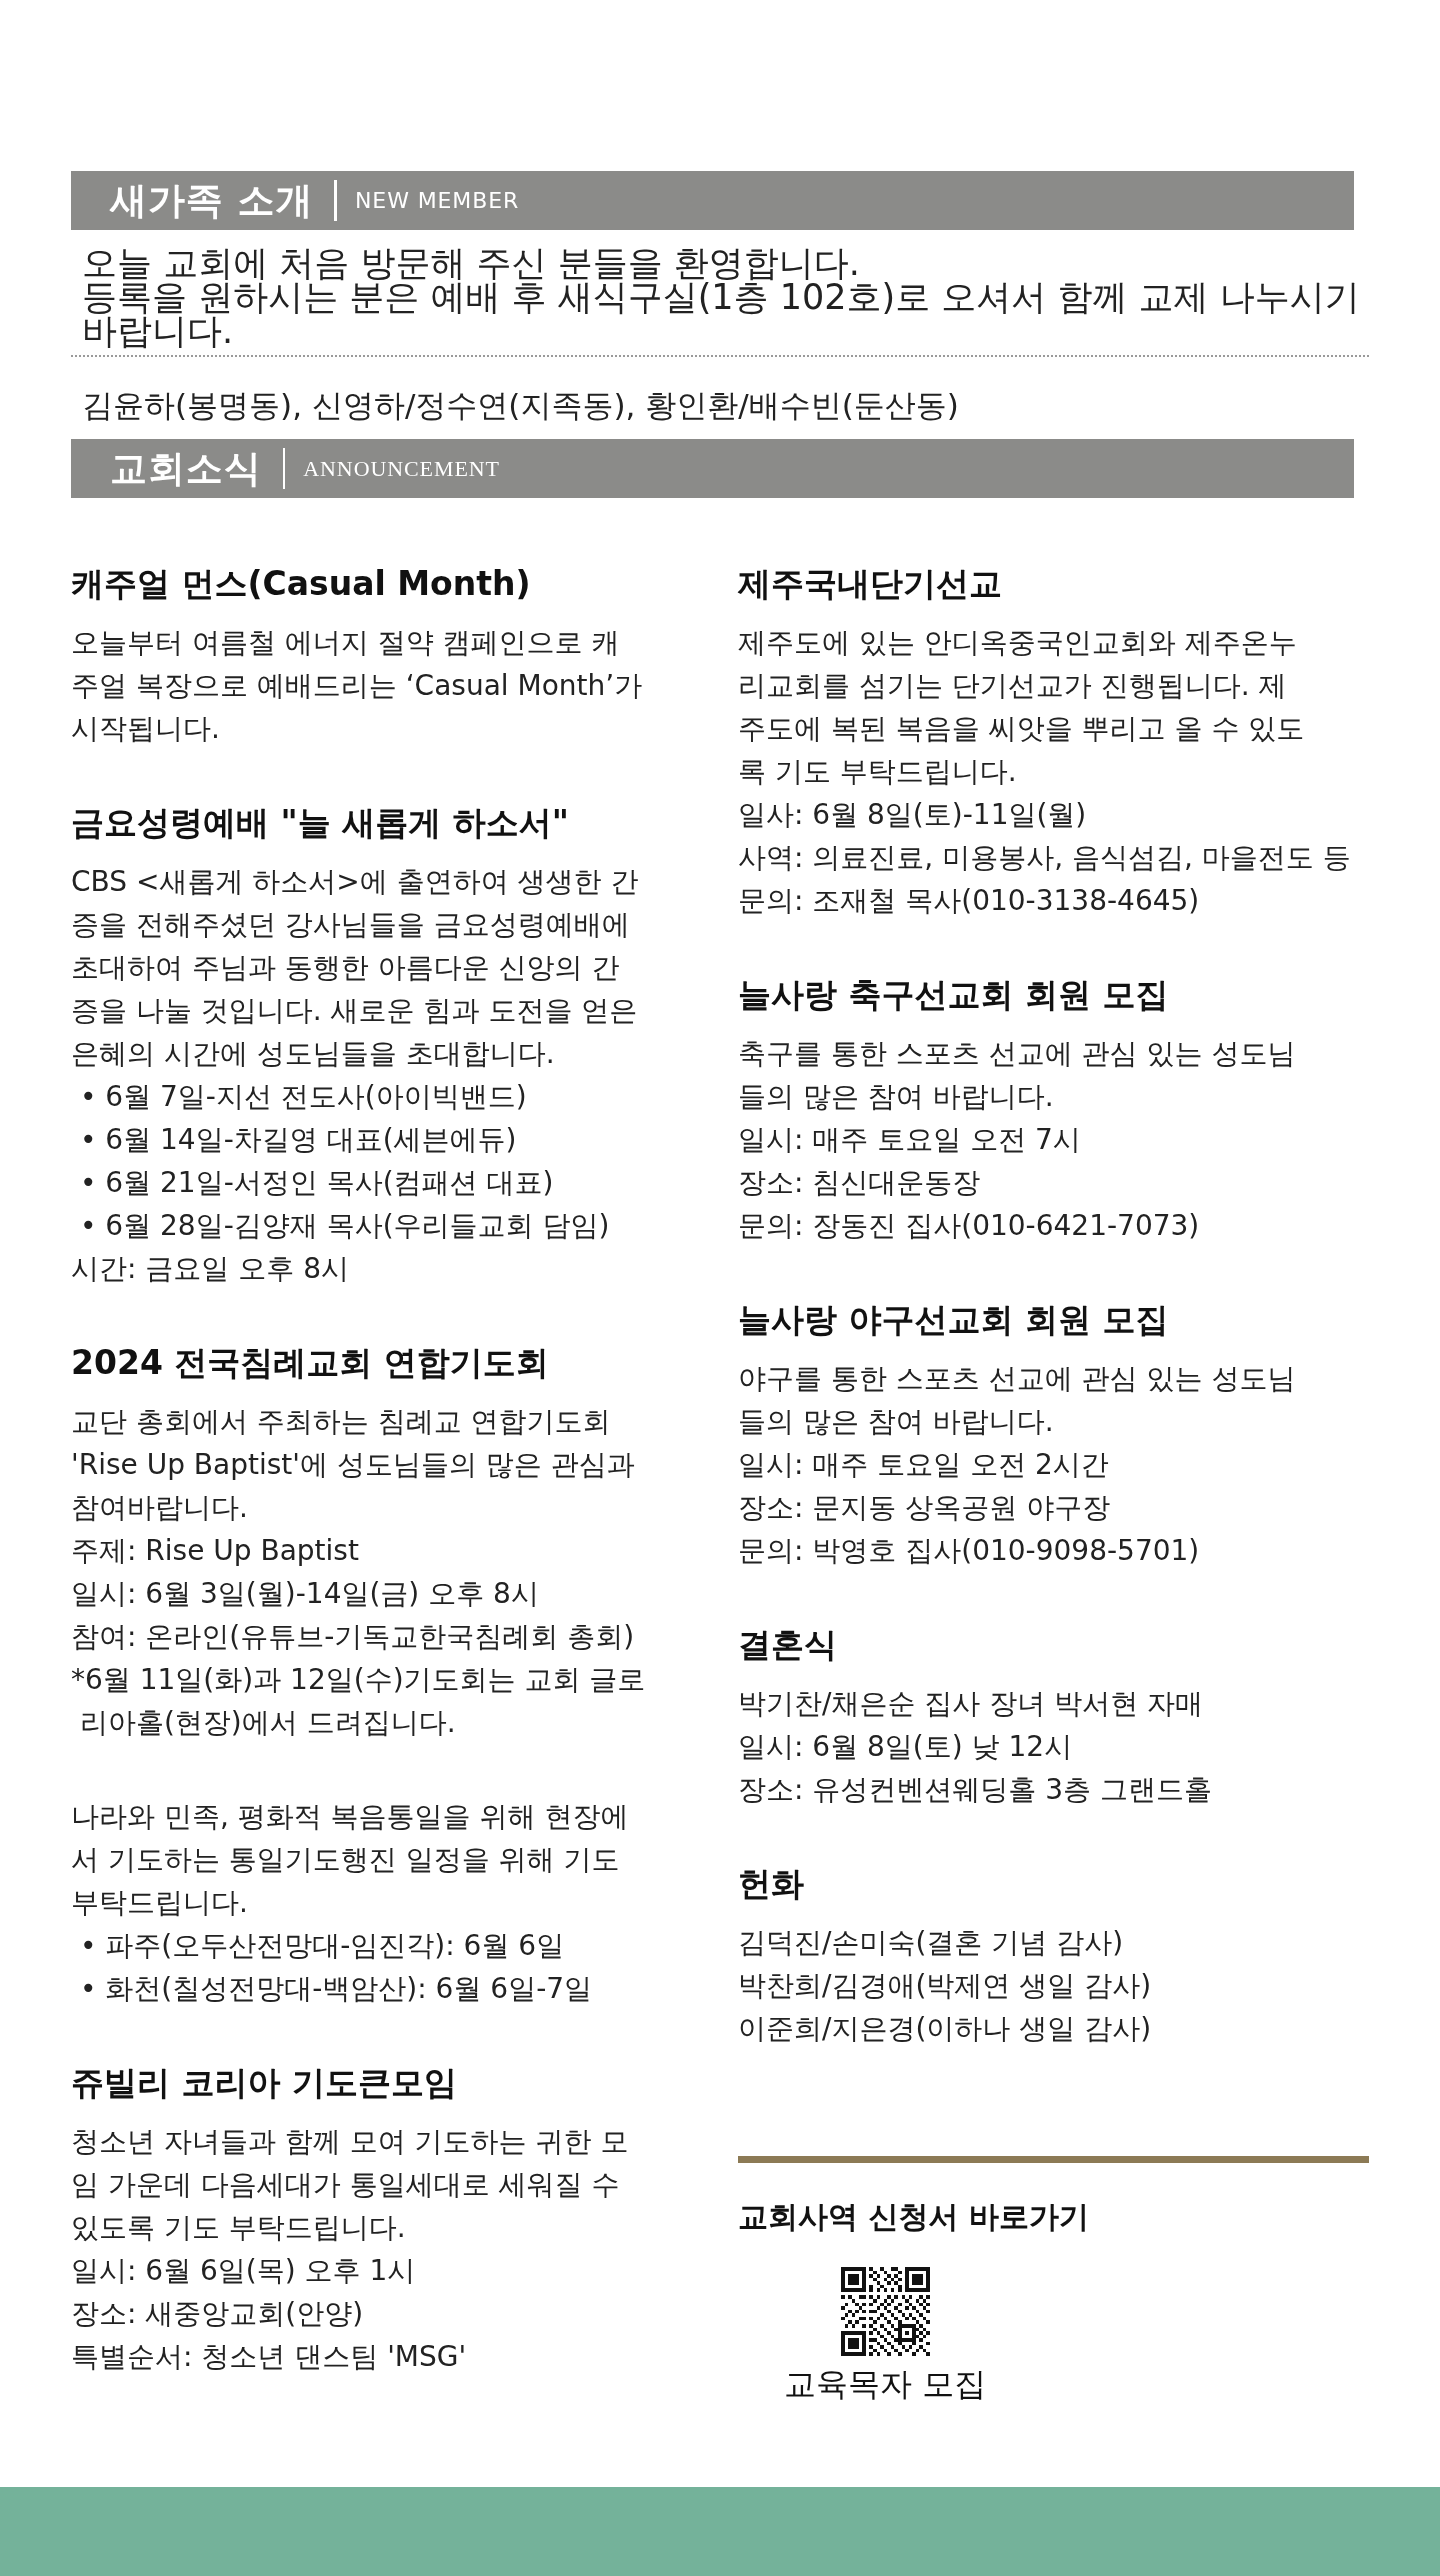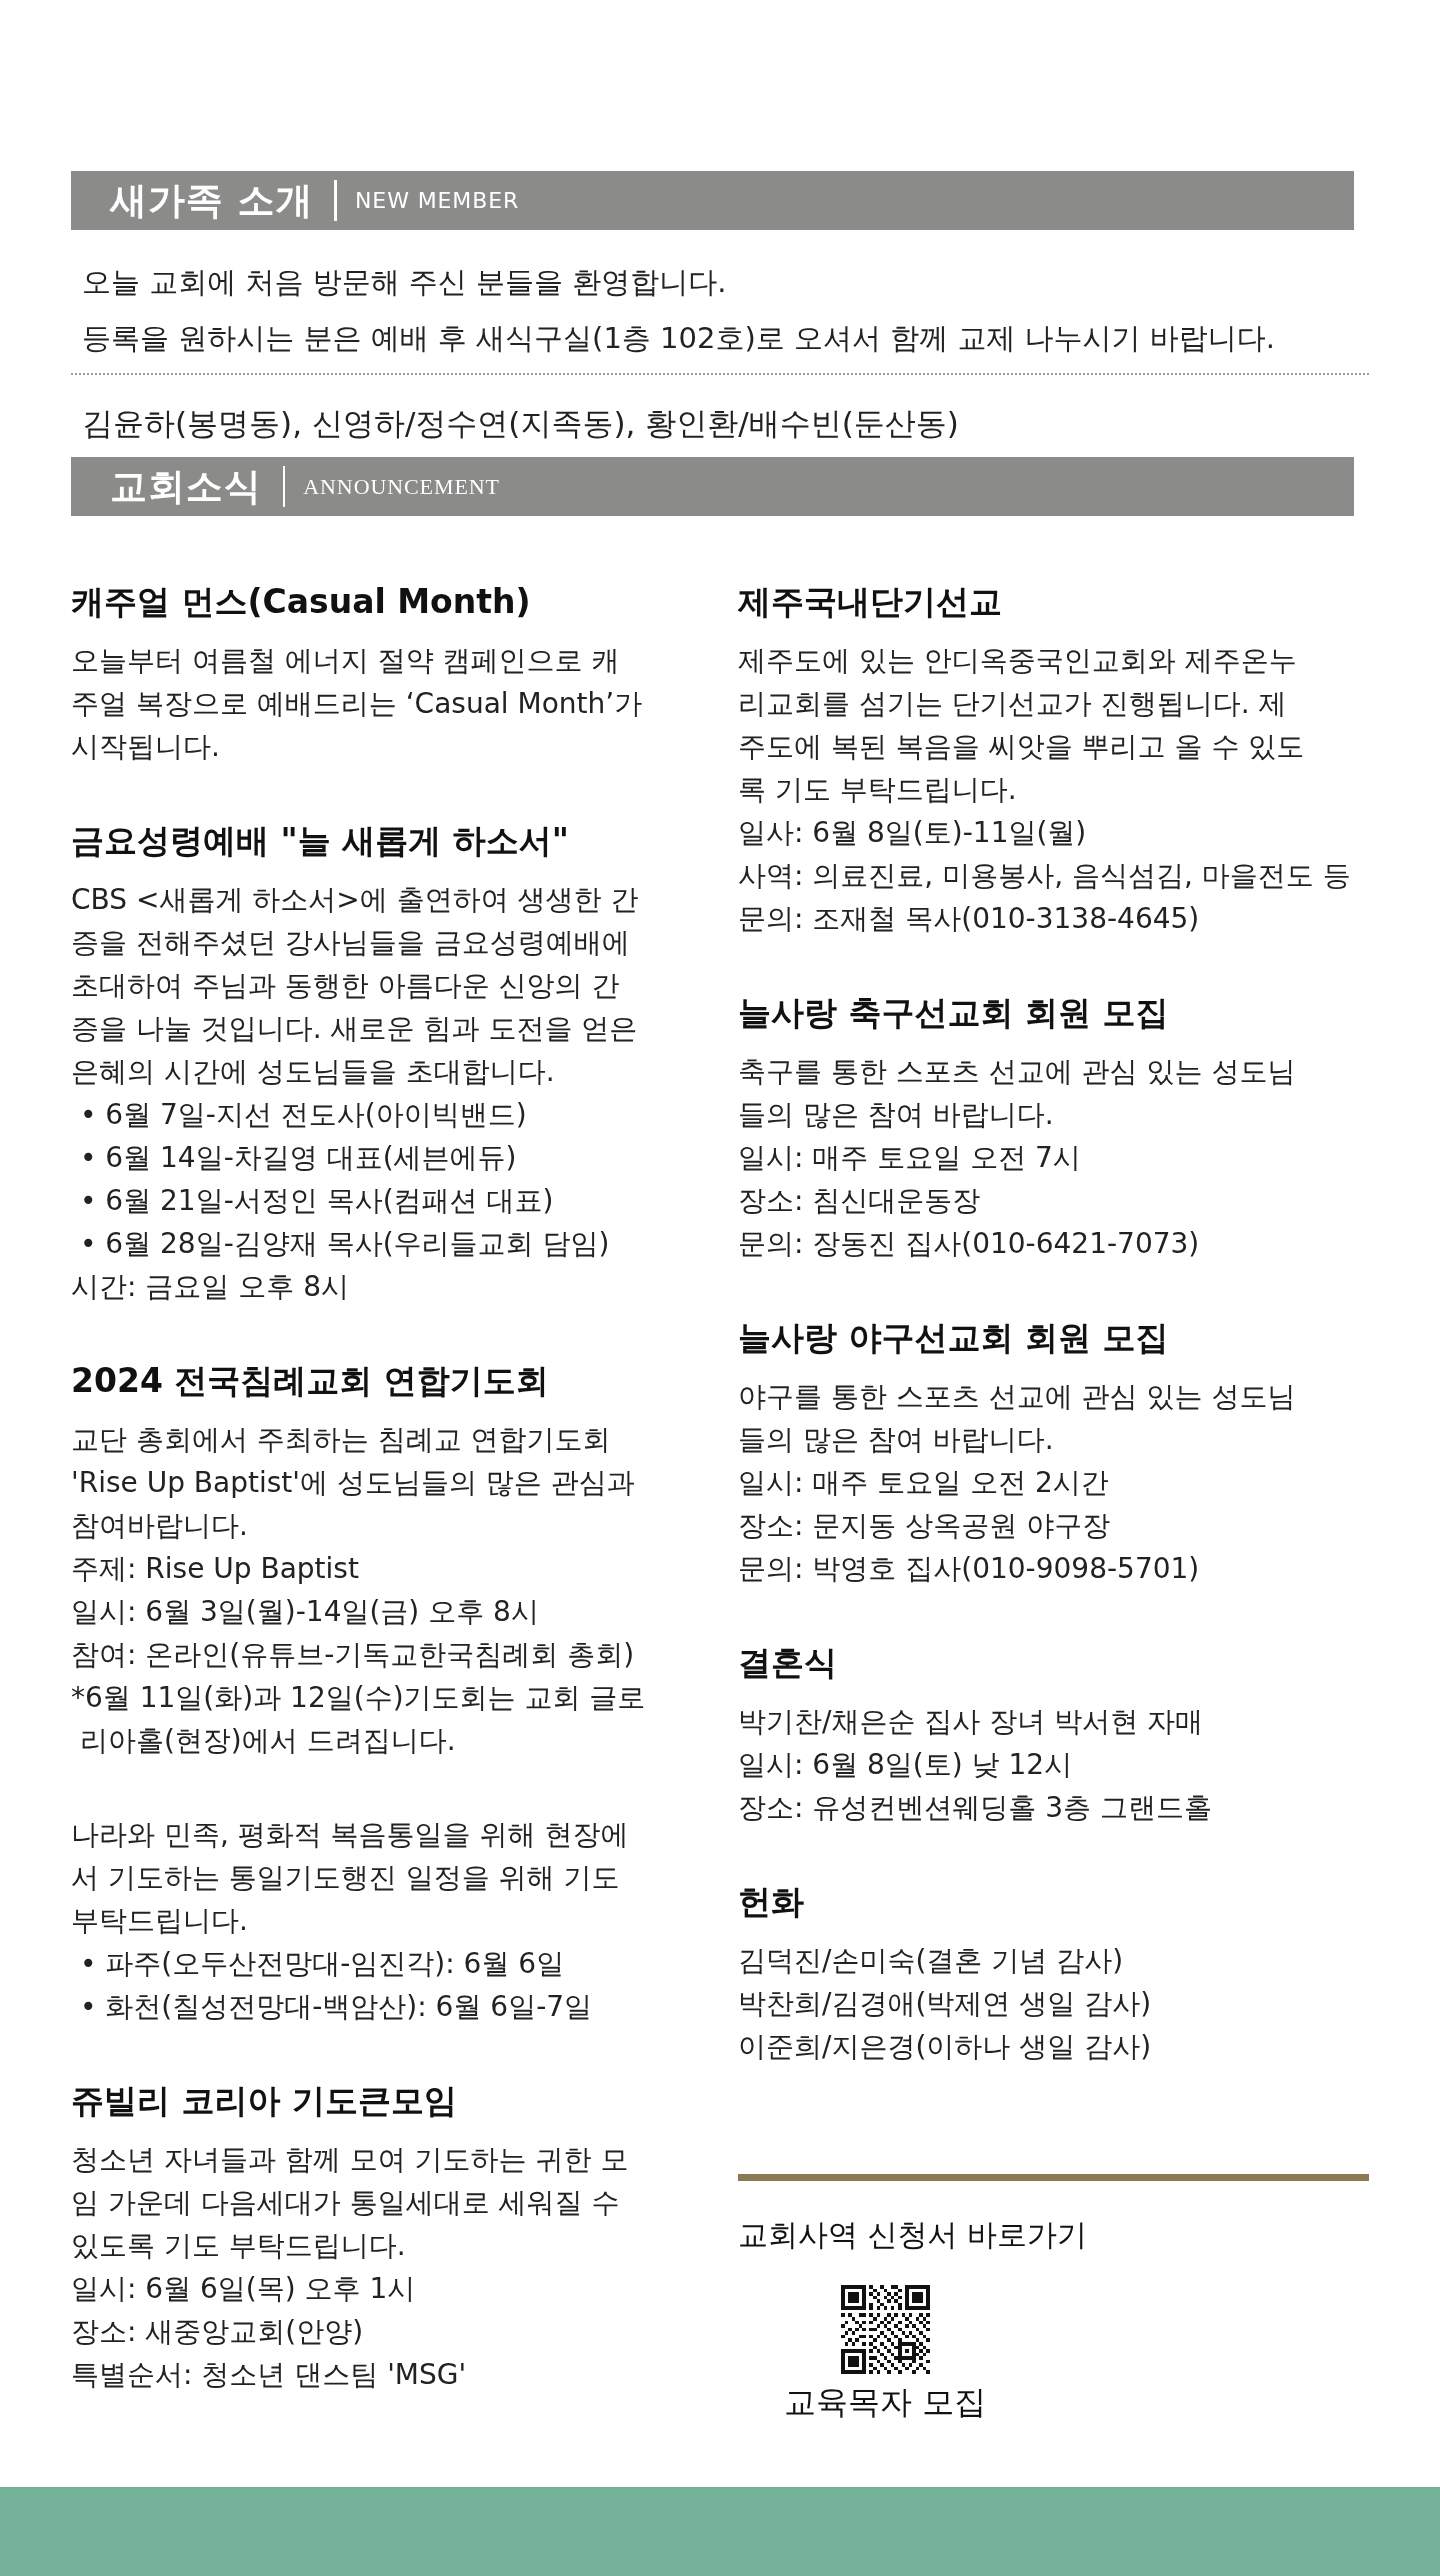--- a/index.html
+++ b/index.html
@@ -47,23 +47,23 @@
     margin:0 18px 0 21px;
   }
   .bar-en{
     color:var(--bar-text);
     font-size:22px;
     letter-spacing:0.9px;
     line-height:1;
   }
   .lines{white-space:pre-wrap;overflow-wrap:anywhere;}
   .intro{
-    margin:24px 80px 0 82px;
-    font-size:29px;
-    line-height:56px;
+    margin:16px 80px 0 82px;
+    font-size:35px;
+    line-height:34px;
   }
   .dotted{
     margin:7px 71px 0 71px;
     border-top:2.7px dotted var(--divider-dots);
     height:0;
   }
   .names{
     margin:27px 80px 0 82px;
     font-size:31px;
     line-height:43px;
@@ -90,21 +90,21 @@
     line-height:43px;
   }
   .rule{
     margin-top:106px;
     height:7px;
     background:var(--rule);
   }
   .link-title{
     margin:34px 0 0 0;
     font-size:30px;
-    font-weight:normal;
+    font-weight:bold;
     color:var(--heading-text);
     line-height:40px;
   }
   .qr-wrap{
     display:inline-block;
     margin:30px 0 0 46px;
     text-align:center;
   }
   .qr{
     display:block;

